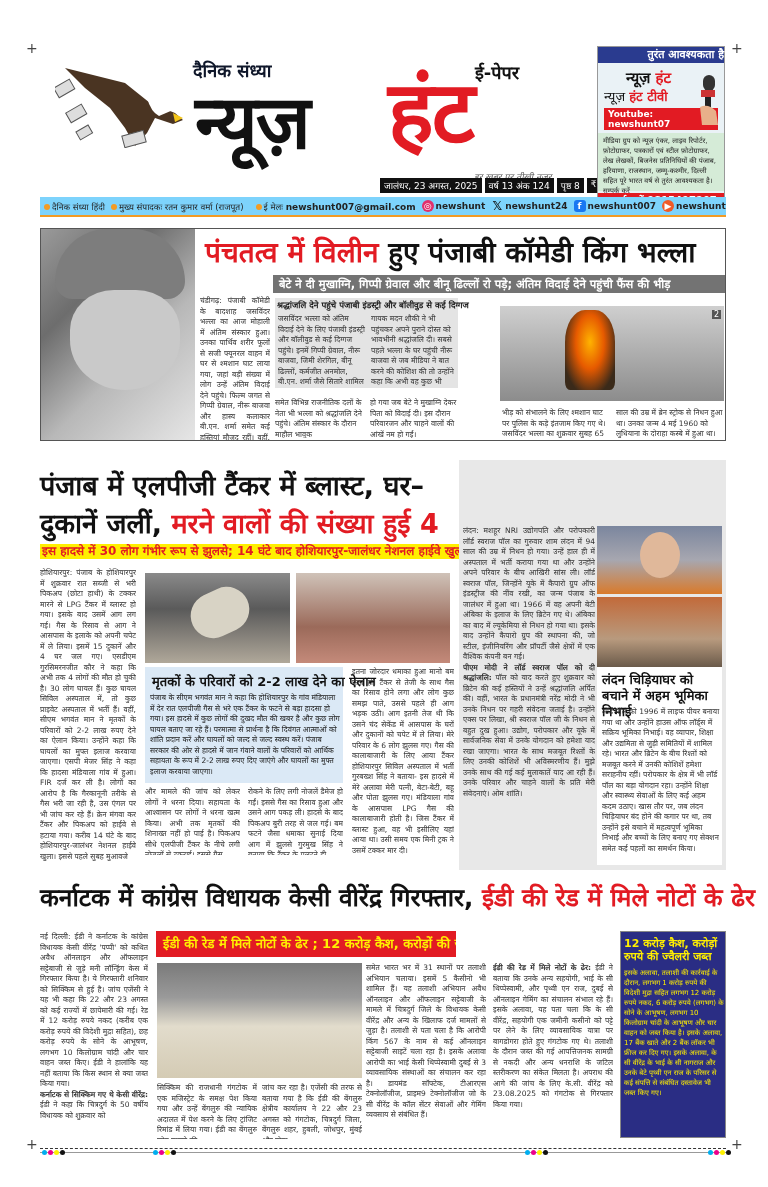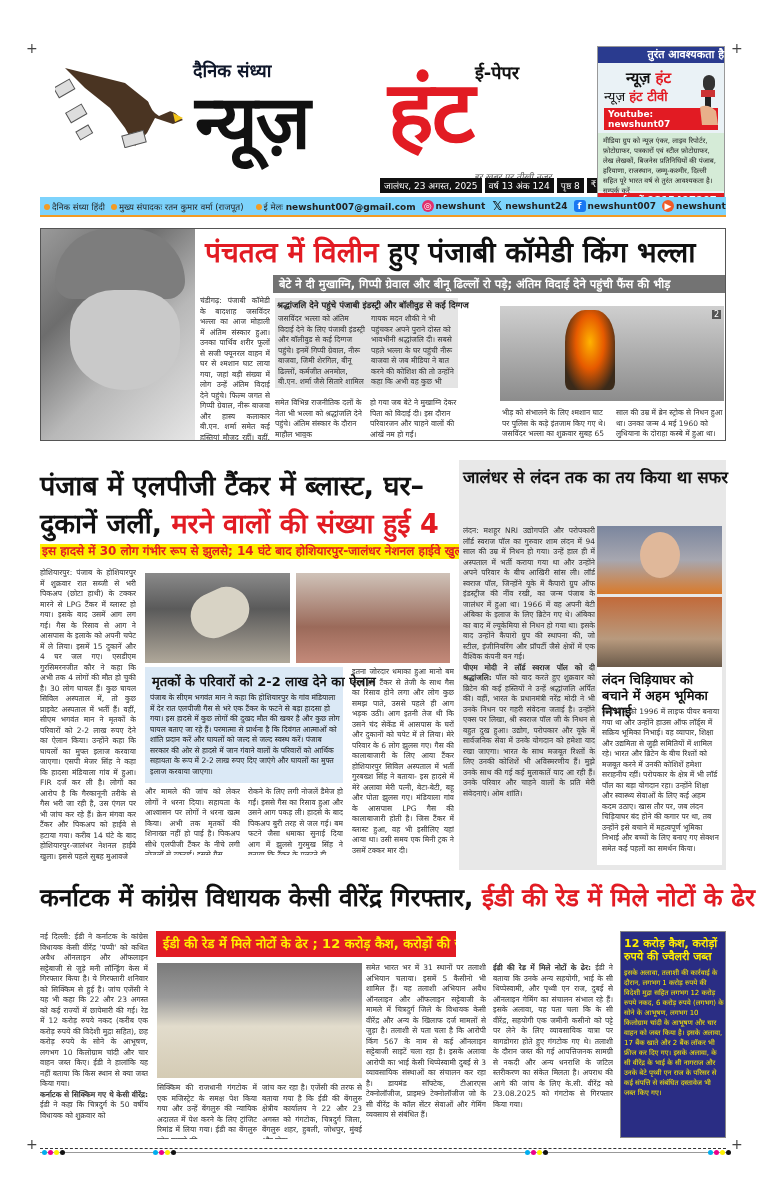--- a/index.html
+++ b/index.html
@@ -177,21 +177,20 @@
 <div class="abs s2img2"></div>
 <div class="abs s2blue"></div>
 <div class="abs s2blue-h">मृतकों के परिवारों को 2-2 लाख देने का ऐलान</div>
 <div class="abs s2blue-t" style="height:88px;overflow:hidden">पंजाब के सीएम भगवंत मान ने कहा कि होशियारपुर के गांव मंडियाला में देर रात एलपीजी गैस से भरे एक टैंकर के फटने से बड़ा हादसा हो गया। इस हादसे में कुछ लोगों की दुखद मौत की खबर है और कुछ लोग घायल बताए जा रहे हैं। परमात्मा से प्रार्थना है कि दिवंगत आत्माओं को शांति प्रदान करें और घायलों को जल्द से जल्द स्वस्थ करें। पंजाब सरकार की ओर से हादसे में जान गंवाने वालों के परिवारों को आर्थिक सहायता के रूप में 2-2 लाख रुपए दिए जाएंगे और घायलों का मुफ्त इलाज करवाया जाएगा।</div>
 <div class="abs s2col" style="left:145px;top:787px;width:95px;height:68px;overflow:hidden">और मामले की जांच को लेकर लोगों ने धरना दिया। सहायता के आश्वासन पर लोगों ने धरना खत्म किया। अभी तक मृतकों की शिनाख्त नहीं हो पाई है। पिकअप सीधे एलपीजी टैंकर के नीचे लगी नोजलों से टकराई। इससे गैस</div>
 <div class="abs s2col" style="left:248px;top:787px;width:95px;height:68px;overflow:hidden">रोकने के लिए लगी नोजलें डैमेज हो गईं। इससे गैस का रिसाव हुआ और उसने आग पकड़ ली। हादसे के बाद पिकअप बुरी तरह से जल गई। बम फटने जैसा धमाका सुनाई दिया आग में झुलसे गुरमुख सिंह ने बताया कि टैंकर के पलटते ही</div>
 <div class="abs s2col" style="left:352px;top:667px;width:102px;height:190px;overflow:hidden">इतना जोरदार धमाका हुआ मानो बम फटा हो। टैंकर से तेजी के साथ गैस का रिसाव होने लगा और लोग कुछ समझ पाते, उससे पहले ही आग भड़क उठी। आग इतनी तेज थी कि उसने चंद सेकेंड में आसपास के घरों और दुकानों को चपेट में ले लिया। मेरे परिवार के 6 लोग झुलस गए। गैस की कालाबाजारी के लिए आया टैंकर होशियारपुर सिविल अस्पताल में भर्ती गुरबख्श सिंह ने बताया- इस हादसे में मेरे अलावा मेरी पत्नी, बेटा-बेटी, बहू और पोता झुलस गए। मंडियाला गांव के आसपास LPG गैस की कालाबाजारी होती है। जिस टैंकर में ब्लास्ट हुआ, वह भी इसीलिए यहां आया था। उसी समय एक मिनी ट्रक ने उसमें टक्कर मार दी।</div>
 
 <div class="abs s3panel"></div>
 <div class="abs s3head">
-    <div>जालंधर से लंदन तक का तय किया था सफर</div>
   </div>
 <div class="abs s3col" style="height:340px;overflow:hidden"><span>लंदन: मशहूर NRI उद्योगपति और परोपकारी लॉर्ड स्वराज पॉल का गुरुवार शाम लंदन में 94 साल की उम्र में निधन हो गया। उन्हें हाल ही में अस्पताल में भर्ती कराया गया था और उन्होंने अपने परिवार के बीच आखिरी सांस ली। लॉर्ड स्वराज पॉल, जिन्होंने यूके में कैपारो ग्रुप ऑफ इंडस्ट्रीज की नींव रखी, का जन्म पंजाब के जालंधर में हुआ था। 1966 में वह अपनी बेटी अंबिका के इलाज के लिए ब्रिटेन गए थे। अंबिका का बाद में ल्यूकेमिया से निधन हो गया था। इसके बाद उन्होंने कैपारो ग्रुप की स्थापना की, जो स्टील, इंजीनियरिंग और प्रॉपर्टी जैसे क्षेत्रों में एक वैश्विक कंपनी बन गई।</span><br><b>पीएम मोदी ने लॉर्ड स्वराज पॉल को दी श्रद्धांजलि:</b><span> पॉल को याद करते हुए शुक्रवार को ब्रिटेन की कई हस्तियों ने उन्हें श्रद्धांजलि अर्पित की। वहीं, भारत के प्रधानमंत्री नरेंद्र मोदी ने भी उनके निधन पर गहरी संवेदना जताई है। उन्होंने एक्स पर लिखा, श्री स्वराज पॉल जी के निधन से बहुत दुख हुआ। उद्योग, परोपकार और यूके में सार्वजनिक सेवा में उनके योगदान को हमेशा याद रखा जाएगा। भारत के साथ मजबूत रिश्तों के लिए उनकी कोशिशें भी अविस्मरणीय हैं। मुझे उनके साथ की गई कई मुलाकातें याद आ रही हैं। उनके परिवार और चाहने वालों के प्रति मेरी संवेदनाएं। ओम शांति।</span></div>
 <div class="abs s3img1"></div>
 <div class="abs bald"></div>
 <div class="abs s3img2"></div>
 <div class="abs s3white"></div>
 <div class="abs s3wh">लंदन चिड़ियाघर को बचाने में अहम भूमिका निभाई</div>
 <div class="abs s3wt" style="height:152px;overflow:hidden">लॉर्ड पॉल को 1996 में लाइफ पीयर बनाया गया था और उन्होंने हाउस ऑफ लॉर्ड्स में सक्रिय भूमिका निभाई। वह व्यापार, शिक्षा और उद्यमिता से जुड़ी समितियों में शामिल रहे। भारत और ब्रिटेन के बीच रिश्तों को मजबूत करने में उनकी कोशिशें हमेशा सराहनीय रहीं। परोपकार के क्षेत्र में भी लॉर्ड पॉल का बड़ा योगदान रहा। उन्होंने शिक्षा और स्वास्थ्य सेवाओं के लिए कई अहम कदम उठाए। खास तौर पर, जब लंदन चिड़ियाघर बंद होने की कगार पर था, तब उन्होंने इसे बचाने में महत्वपूर्ण भूमिका निभाई और बच्चों के लिए बनाए गए सेक्शन समेत कई पहलों का समर्थन किया।</div>
 
 <div class="abs s4head"><span>कर्नाटक में कांग्रेस विधायक केसी वीरेंद्र गिरफ्तार,</span><span class="red"> ईडी की रेड में मिले नोटों के ढेर</span></div>

